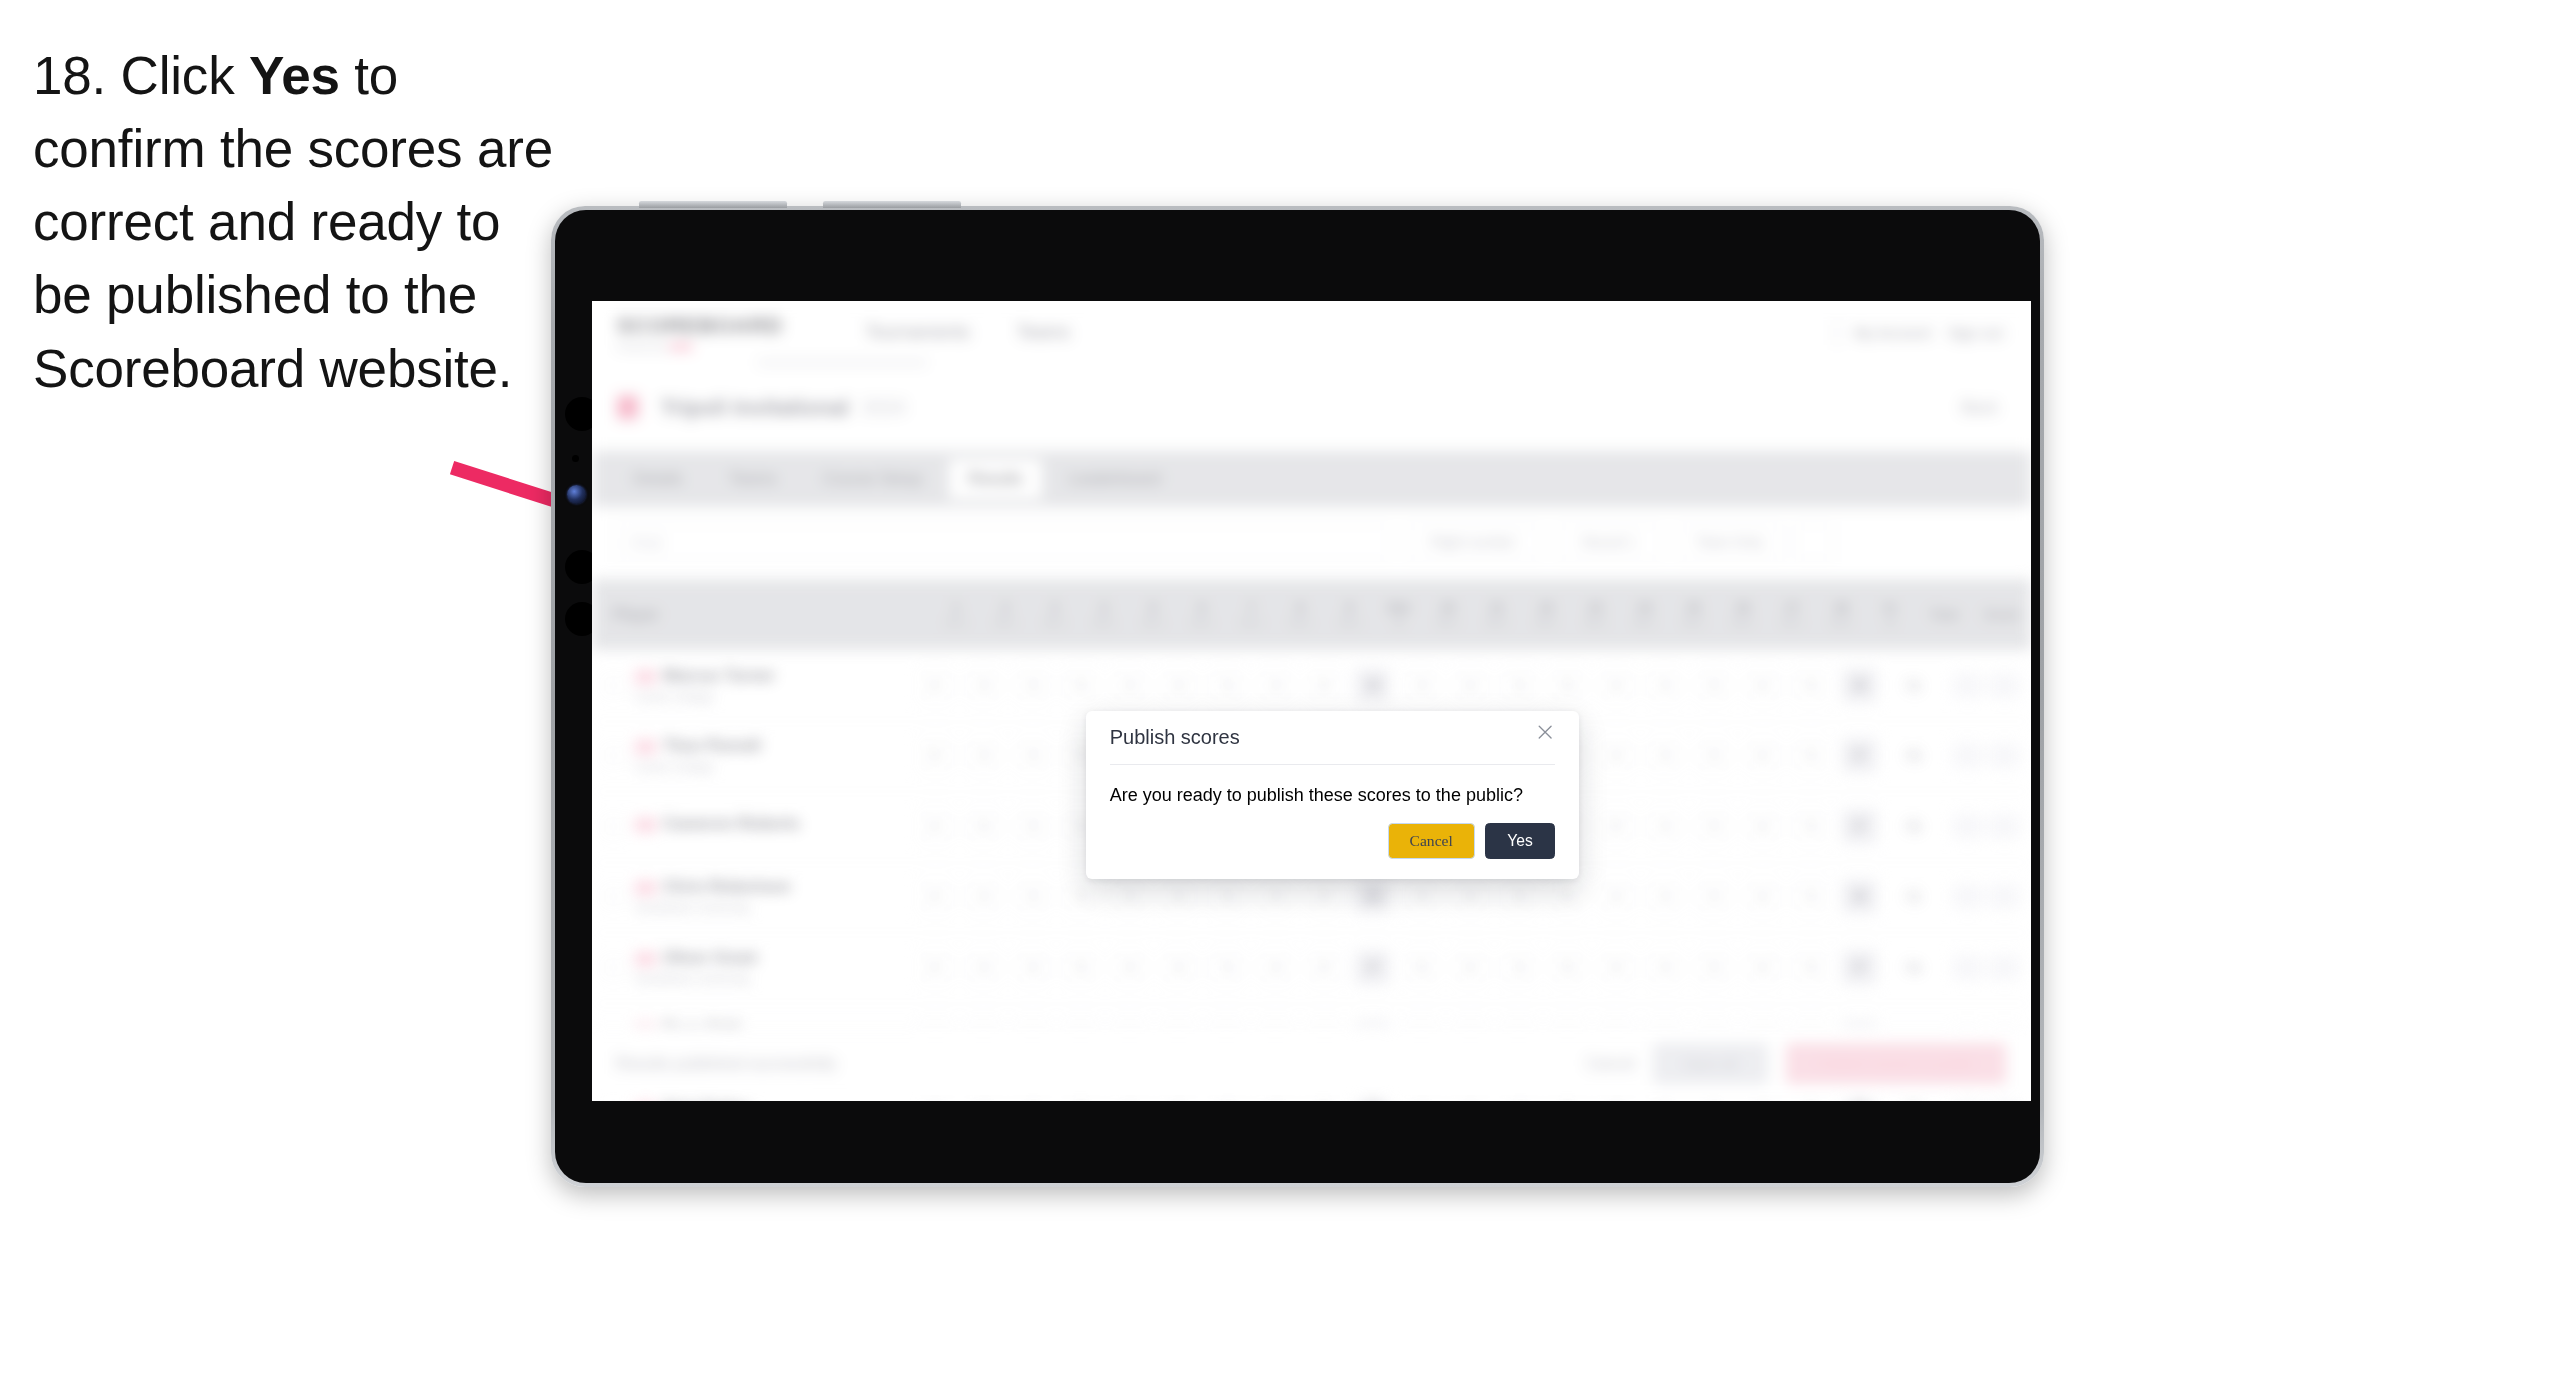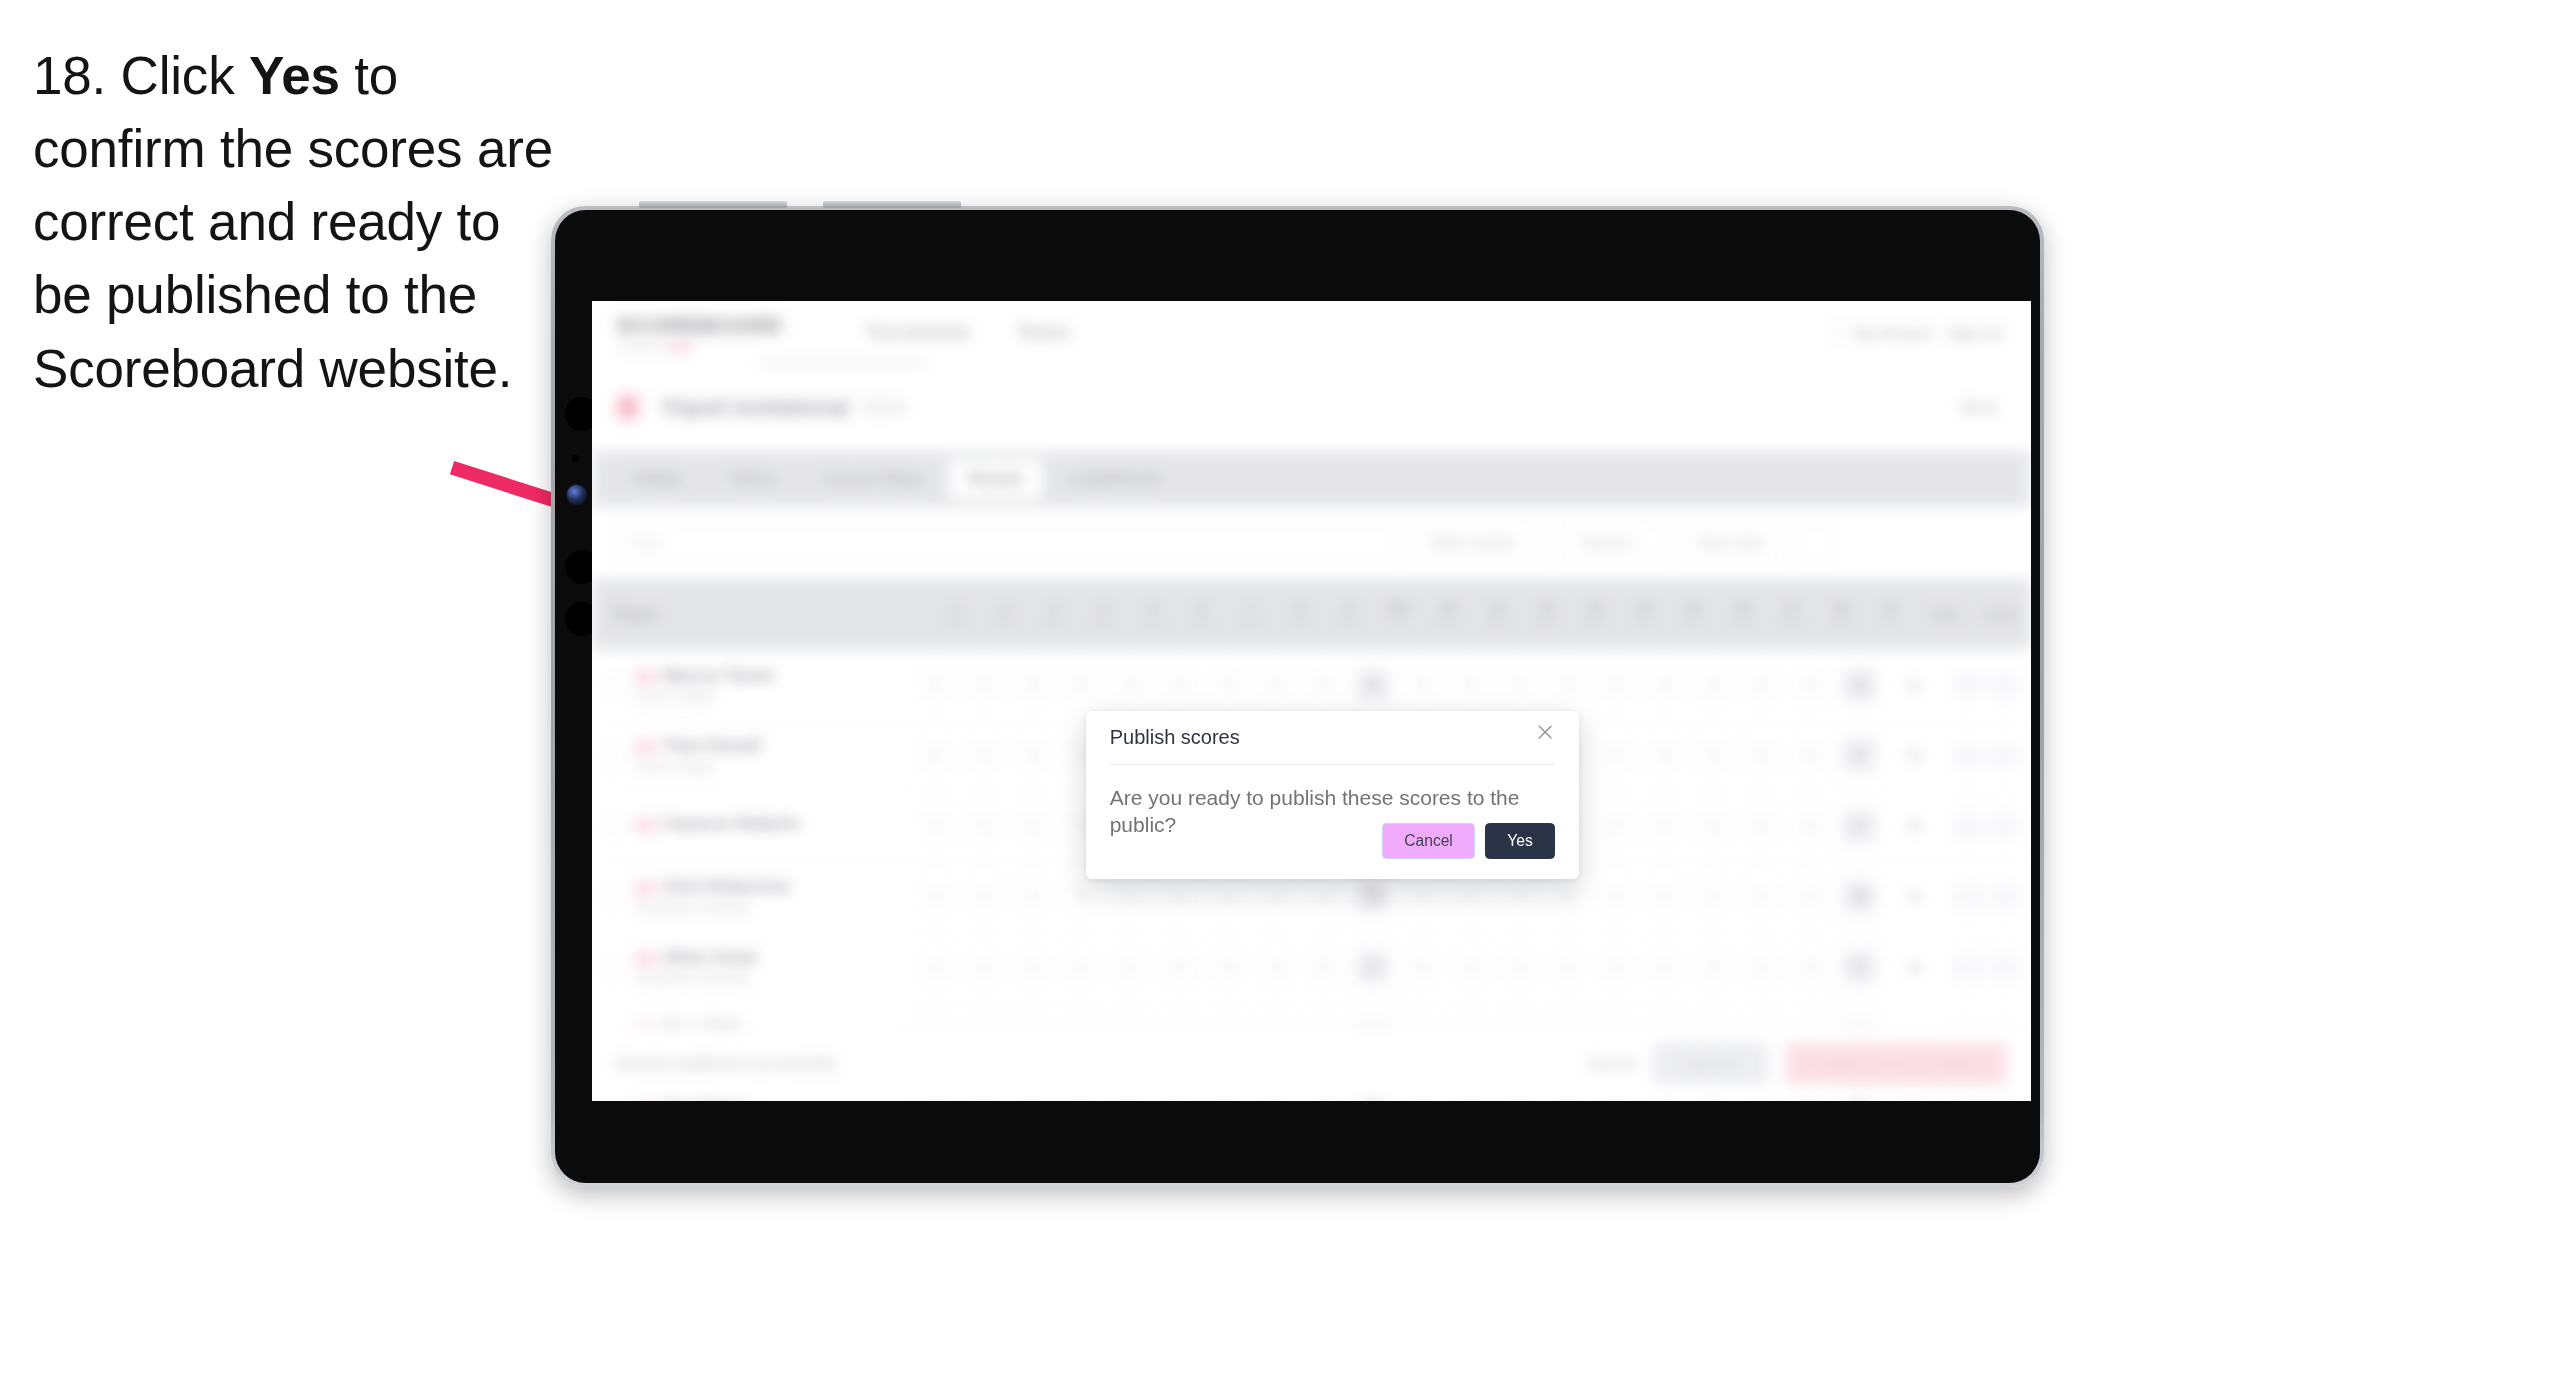--- a/index.html
+++ b/index.html
@@ -233,44 +233,45 @@
   }
   #modal-close {
     position:absolute; right: -3px; top: 9px;
     width: 25px; height: 25px;
     display:flex; align-items:center; justify-content:center;
     cursor: pointer;
   }
   #modal-close svg { display:block; }
   #modal-body {
     padding: 19.3px 24px 0 24px;
-    font-size: 21px;
-    color: #737373;
+    font-size: 18px;
+    color: #000000;
     line-height: 1.3;
   }
   #modal-actions {
     position:absolute;
     right: 24px;
     bottom: 19.3px;
     display: flex;
     gap: 10.4px;
     align-items: center;
   }
   .mbtn {
     font-size: 15.6px;
     border-radius: 4.5px;
     padding: 9.6px 21px;
     cursor: pointer;
     line-height: 1;
     font-family: "Liberation Sans", sans-serif;
   }
   #btn-cancel {
-    background: #f0abfc;
+    background: #eab308;
     border: 0.7px solid #c5d9f1;
     color: #3f4451;
+    font-family: Liberation Serif, serif;
   }
   #btn-yes {
     background: #2b3446;
     border: 0.7px solid #2b3446;
     color: #ffffff;
   }
 </style>
 </head>
 <body>
 

